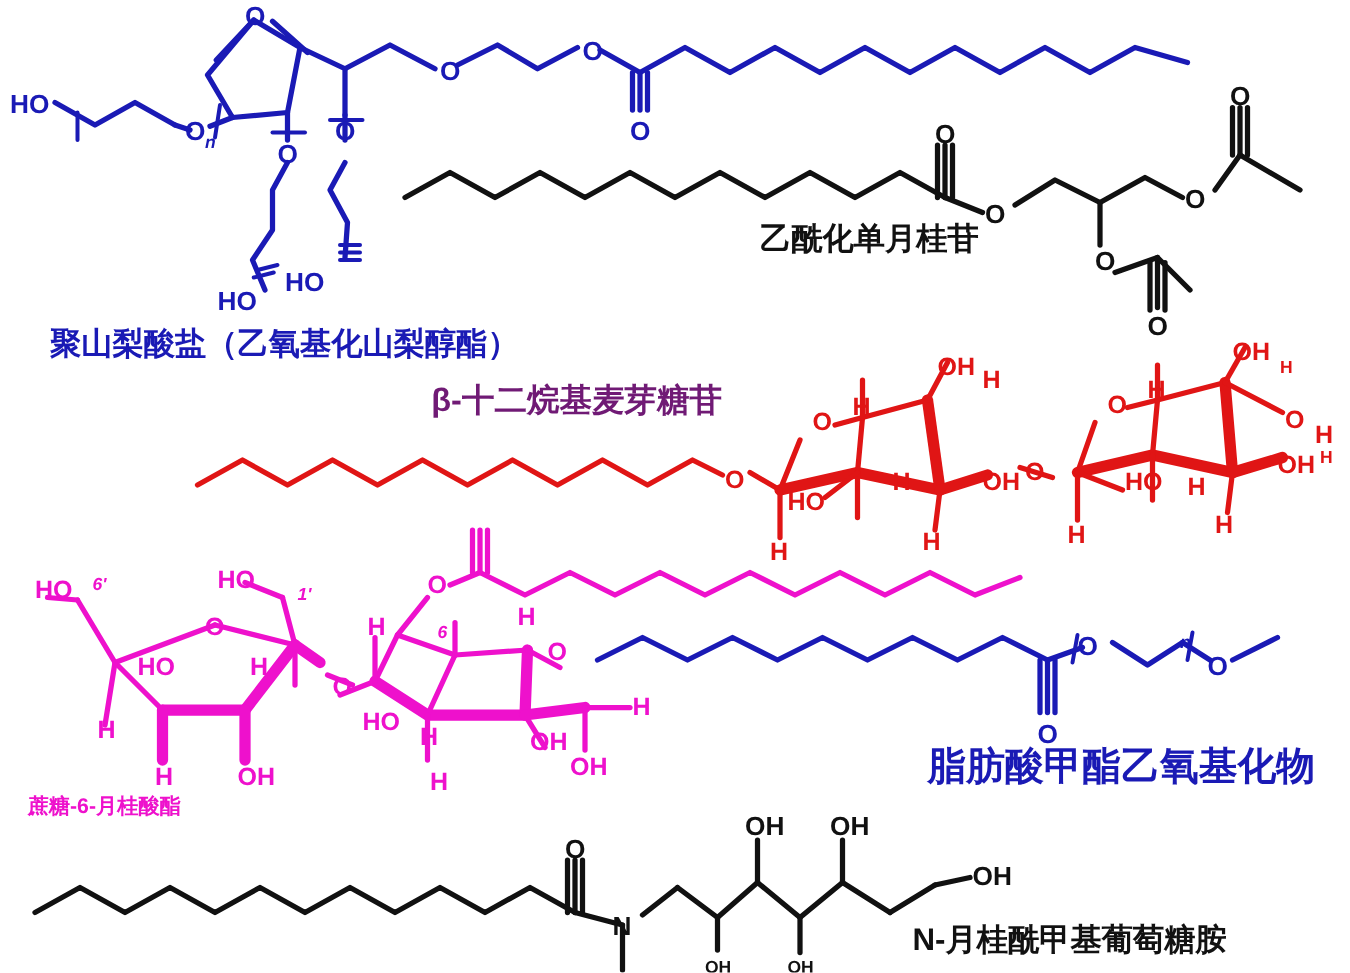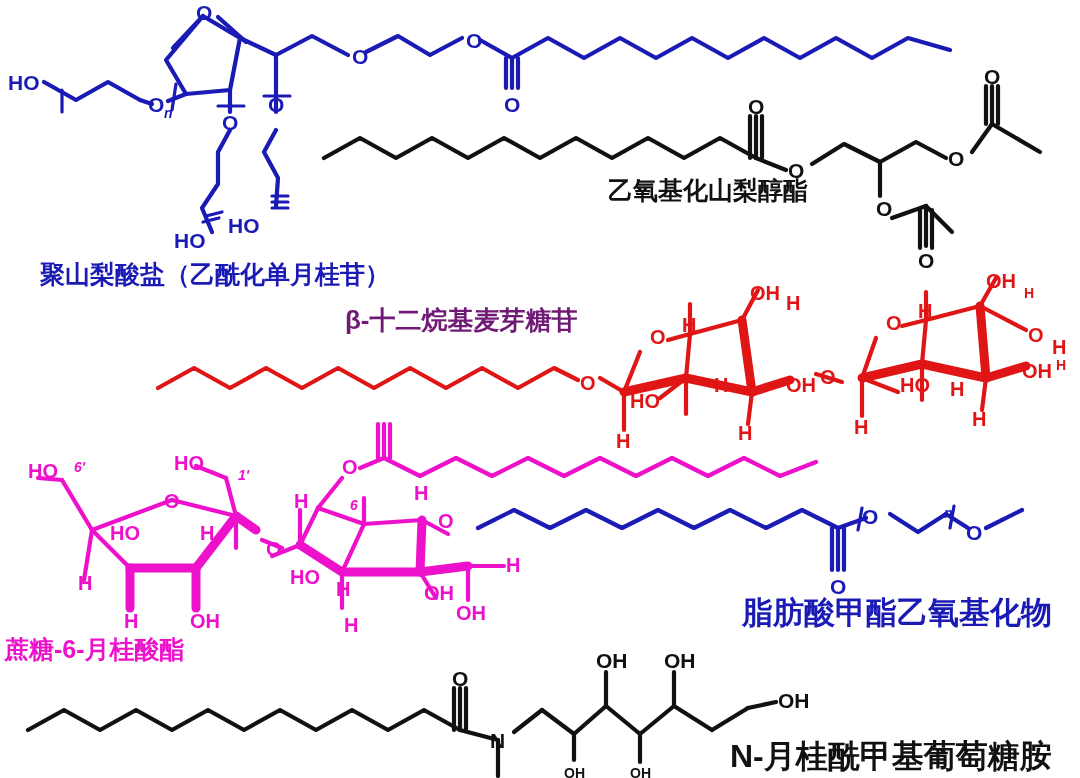--- a/index.html
+++ b/index.html
@@ -290,25 +290,25 @@
     <text class="aK" x="490" y="748">N</text>
     <text class="aK" x="452" y="686">O</text>
     <text class="aK sm" x="564" y="778" font-size="19">OH</text>
     <text class="aK" x="596" y="668">OH</text>
     <text class="aK sm" x="630" y="778" font-size="19">OH</text>
     <text class="aK" x="664" y="668">OH</text>
     <text class="aK" x="778" y="708">OH</text>
   </g>
 </svg>
 
-<div class="lbl" style="left:40px;top:258px;font-size:25px;color:#1A1AB5;">聚山梨酸盐（乙酰化单月桂苷）</div>
-
-<div class="lbl" style="left:608px;top:174px;font-size:25px;color:#111111;">乙氧基化山梨醇酯</div>
+<div class="lbl" style="left:40px;top:258px;font-size:25px;color:#1A1AB5;">聚山梨酸盐（乙氧基化山梨醇酯）</div>
+
+<div class="lbl" style="left:608px;top:174px;font-size:25px;color:#111111;">乙酰化单月桂苷</div>
 
 <div class="lbl" style="left:345px;top:303px;font-size:26px;color:#701a75;">β-十二烷基麦芽糖苷</div>
 
-<div class="lbl" style="left:4px;top:633px;font-size:25px;color:#EE11CC;">蔗糖-6-月桂酸酯</div>
+<div class="lbl" style="left:22px;top:633px;font-size:17px;color:#EE11CC;">蔗糖-6-月桂酸酯</div>
 
 <div class="lbl" style="left:742px;top:592px;font-size:31px;color:#1A1AB5;">脂肪酸甲酯乙氧基化物</div>
 
-<div class="lbl" style="left:730px;top:735px;font-size:32px;color:#111111;text-align:center;">N-月桂酰甲基葡萄糖胺</div>
+<div class="lbl" style="left:730px;top:735px;font-size:25px;color:#111111;text-align:center;">N-月桂酰甲基葡萄糖胺</div>
 
 </div>
 
 </body></html>

